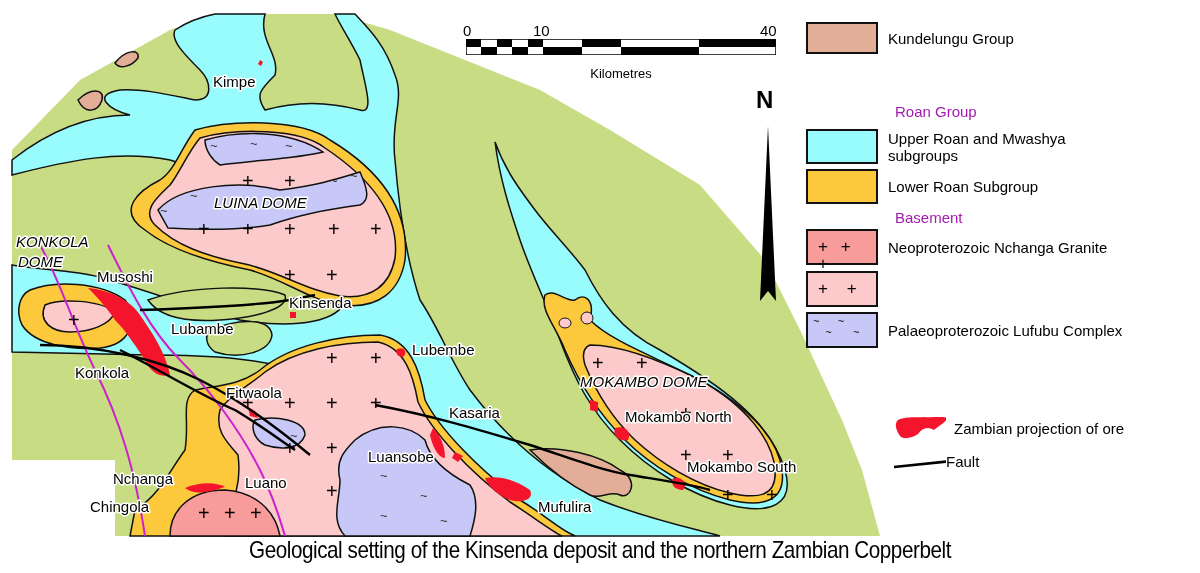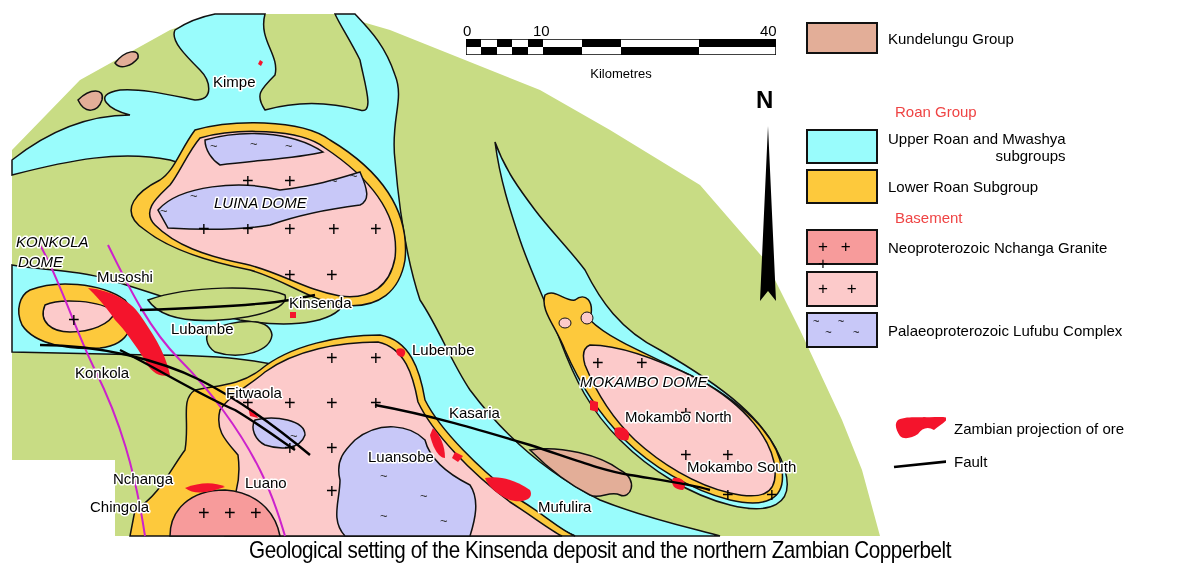--- a/index.html
+++ b/index.html
@@ -3,22 +3,22 @@
 <meta charset="utf-8">
 <style>
   html, body { margin: 0; padding: 0; background: #ffffff; }
   body { width: 1200px; height: 573px; position: relative; overflow: hidden; font-family: "Liberation Sans", sans-serif; }
   #map-svg { position: absolute; left: 0; top: 0; width: 1200px; height: 573px; }
   .lbl { font-family: "Liberation Sans", sans-serif; font-size: 15px; fill: #000; paint-order: stroke; stroke: #fff; stroke-width: 3px; stroke-linejoin: round; }
   .lbl-it { font-style: italic; font-size: 15px; }
   .legend { position: absolute; left: 806px; top: 0; width: 394px; height: 500px; }
   .leg-item { position: absolute; left: 0; display: flex; align-items: center; }
   .swatch { width: 72px; height: 32px; border: 2px solid #111; box-sizing: border-box; position: relative; }
-  .leg-text { font-size: 15px; color: #000; margin-left: 10px; line-height: 17px; white-space: pre-line; text-align: right; }
-  .leg-head { position: absolute; left: 89px; font-size: 15px; color: #ef4444; }
+  .leg-text { font-size: 15px; color: #000; margin-left: 10px; line-height: 17px; white-space: pre-line; }
+  .leg-head { position: absolute; left: 89px; font-size: 15px; color: #a21caf; }
   .swatch-sym { position: absolute; font-size: 17px; color: #000; line-height: 1; }
   .caption { position: absolute; left: 0; top: 536px; width: 1200px; text-align: center; font-size: 24px; color: #000; letter-spacing: -0.5px; transform: scaleX(0.86); transform-origin: center; }
   .scale { position: absolute; left: 466px; top: 22px; width: 312px; height: 56px; }
   .scale-num { position: absolute; top: 0; font-size: 15px; }
   .scale-bar { position: absolute; top: 17px; left: 0; width: 310px; height: 16px; border: 1px solid #000; box-sizing: border-box; }
   .scale-title { position: absolute; top: 44px; left: 0; width: 310px; text-align: center; font-size: 13px; }
   .north { position: absolute; left: 752px; top: 86px; width: 30px; height: 220px; }
   .north-n { position: absolute; left: 4px; top: 0; font-size: 24px; font-weight: bold; }
 </style>
 </head>
@@ -215,17 +215,17 @@
   <div class="leg-item" style="top:414px">
     <svg width="140" height="28">
       <path d="M92,6 C100,2 112,4 118,3 C126,4 136,2 142,4 C138,10 132,12 128,16 C122,12 116,14 112,20 C106,24 98,26 94,22 C90,16 88,10 92,6 Z" fill="#f4142c"></path>
     </svg>
     <span class="leg-text" style="margin-left:8px">Zambian projection of ore</span>
   </div>
   <div class="leg-item" style="top:449px">
     <svg width="140" height="24">
       <line x1="88" y1="18" x2="146" y2="12" stroke="#000" stroke-width="2.5"></line>
     </svg>
-    <span class="leg-text" style="margin-left:8px">Fault</span>
+    <span class="leg-text" style="margin-left:0">Fault</span>
   </div>
 </div>
 
 <div class="caption">Geological setting of the Kinsenda deposit and the northern Zambian Copperbelt</div>
 
 </body></html>

